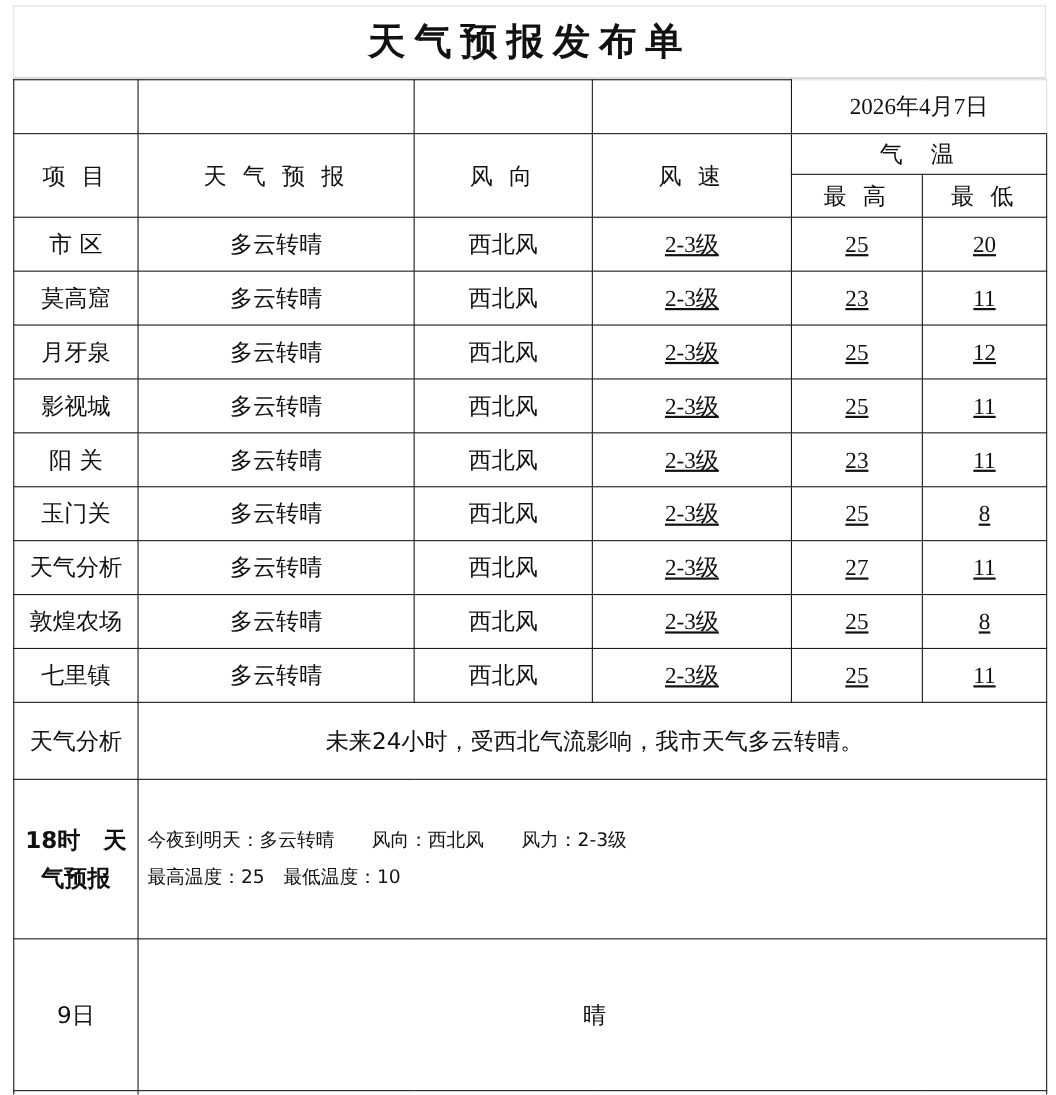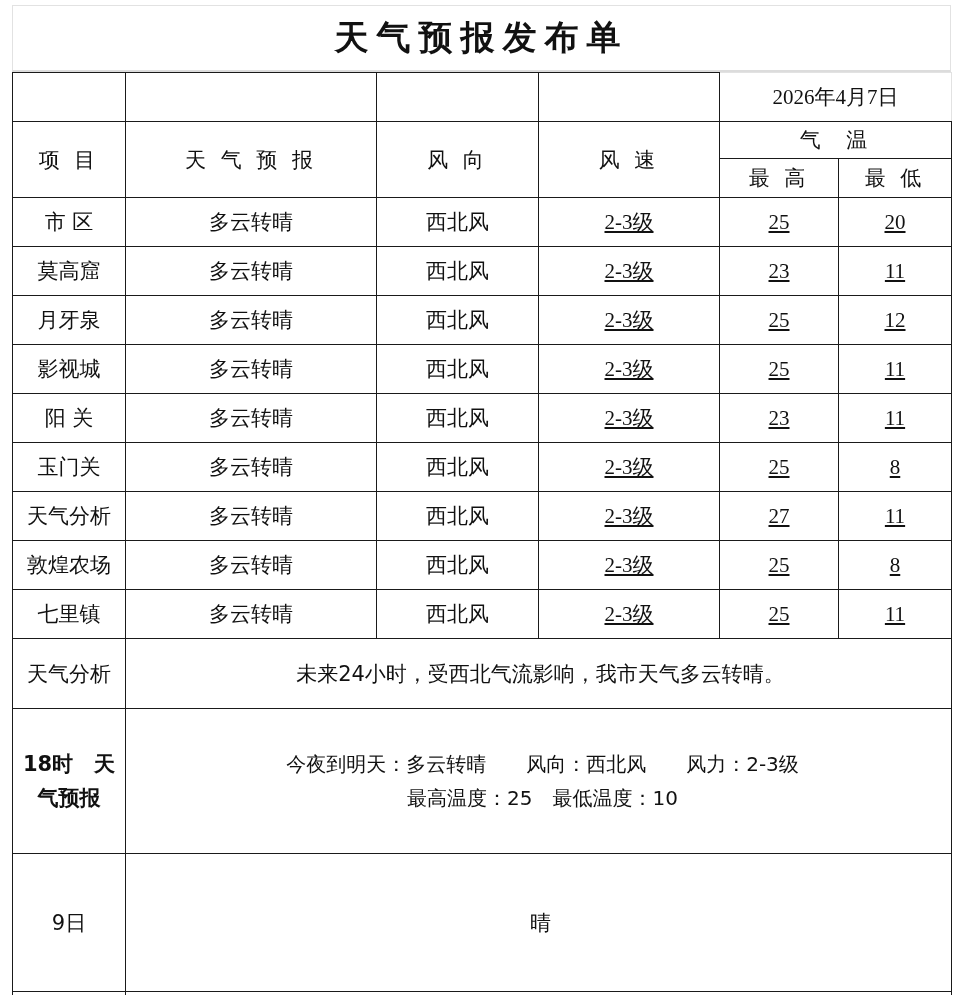--- a/index.html
+++ b/index.html
@@ -11,21 +11,21 @@
   .title-text { font-size:34px; font-weight:bold; letter-spacing:8px; }
   table.grid { position:absolute; left:12px; top:72px; border-collapse:collapse; table-layout:fixed; }
   table.grid td { border:1.5px solid #1a1a1a; padding:0; text-align:center; vertical-align:middle;
                   font-size:21px; overflow:hidden; white-space:nowrap; }
   .num { font-family:"Liberation Serif", "DejaVu Serif", serif; font-size:22px;text-decoration:underline; }
   .hdr { letter-spacing:4px; }
   .date { font-family:"Liberation Serif", "DejaVu Serif", serif; font-size:23px; }
   .left { text-align:center; padding-left:4px !important; }
   .wrap { white-space:normal !important; line-height:34px;font-weight:bold; }
   .small-label { font-size:19px; }
-  .forecast-lines { text-align:center; padding-left:4px; font-size:20px; line-height:34px; white-space:pre; }
+  .forecast-lines { text-align:left; padding-left:4px; font-size:17px; line-height:34px; white-space:pre; }
 </style>
 </head>
 <body>
 
 <div class="title-box">
   <span class="title-text">天气预报发布单</span>
 </div>
 
 <table class="grid">
   <colgroup>

